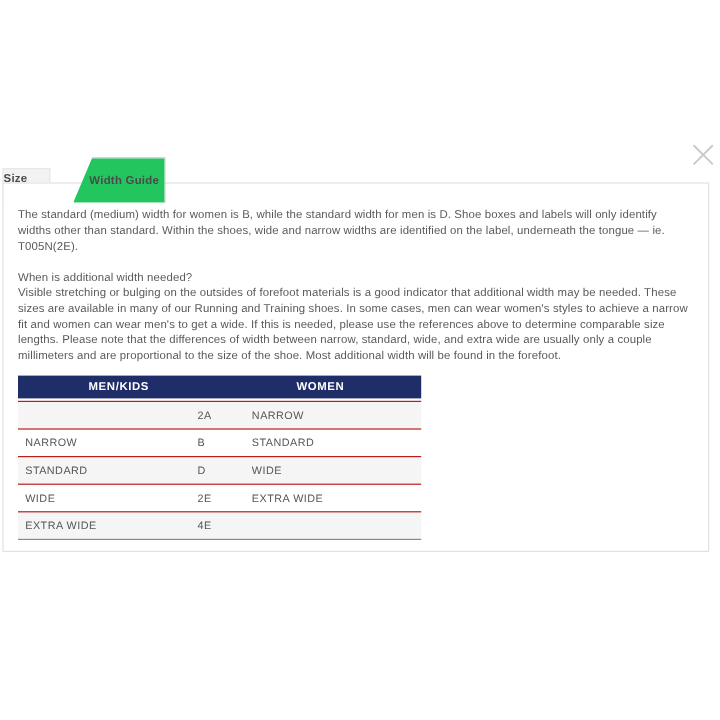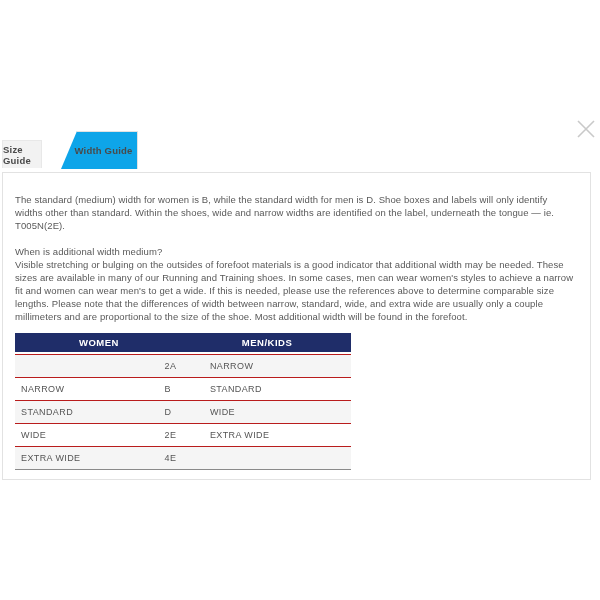--- a/index.html
+++ b/index.html
@@ -20,29 +20,29 @@
     font-weight:bold; font-size:9.5px; color:#4a4a4a; letter-spacing:0.2px;
     cursor:pointer; box-sizing:border-box;
   }
   .tab-inactive {
     left:2px; top:140px; width:40px; height:28px;
     background:#f2f2f2; border:1px solid #e8e8e8; border-bottom:none;
     z-index:1;
   }
   .tab-active {
     left:61px; top:131px; width:77px; height:38px;
-    background:#0ea5e9; z-index:3;
+    background:#22c55e; z-index:3;
     clip-path:polygon(16px 0, 100% 0, 100% 100%, 0 100%);
     box-shadow: inset -1px 1px 0 #e2e2e2;
     padding-left:8px;
   }
 
   
   .panel {
-    position:absolute; left:2px; top:172px; width:589px; height:308px;
+    position:absolute; left:2px; top:152px; width:589px; height:308px;
     background:#ffffff; border:1px solid #e2e2e2; box-sizing:border-box;
     padding:20px 14px 0 12px; z-index:2;
   }
   .body-text {
     font-size:9.5px; line-height:13px; color:#595959; letter-spacing:0.1px;
     margin:0;
   }
   .intro { margin-bottom:13px; }
 
   
@@ -78,27 +78,27 @@
 <div class="tab tab-inactive">
   <span>Size Guide</span>
 </div>
 
 <div class="tab tab-active">
   <span>Width Guide</span>
 </div>
 
 <div class="panel">
   <p class="body-text intro">The standard (medium) width for women is B, while the standard width for men is D. Shoe boxes and labels will only identify widths other than standard. Within the shoes, wide and narrow widths are identified on the label, underneath the tongue — ie. T005N(2E).</p>
-  <div class="body-text">When is additional width medium?</div>
+  <div class="body-text">When is additional width needed?</div>
   <p class="body-text">Visible stretching or bulging on the outsides of forefoot materials is a good indicator that additional width may be needed. These sizes are available in many of our Running and Training shoes. In some cases, men can wear women's styles to achieve a narrow fit and women can wear men's to get a wide. If this is needed, please use the references above to determine comparable size lengths. Please note that the differences of width between narrow, standard, wide, and extra wide are usually only a couple millimeters and are proportional to the size of the shoe. Most additional width will be found in the forefoot.</p>
 
   <div class="wtable">
     <div class="thead">
+      <div class="th">MEN/KIDS</div>
       <div class="th">WOMEN</div>
-      <div class="th">MEN/KIDS</div>
     </div>
     <div>
         <div class="trow">
           <div class="tcell c0"></div>
           <div class="tcell c1">2A</div>
           <div class="tcell c2">NARROW</div>
         </div>
         <div class="trow">
           <div class="tcell c0">NARROW</div>
           <div class="tcell c1">B</div>

